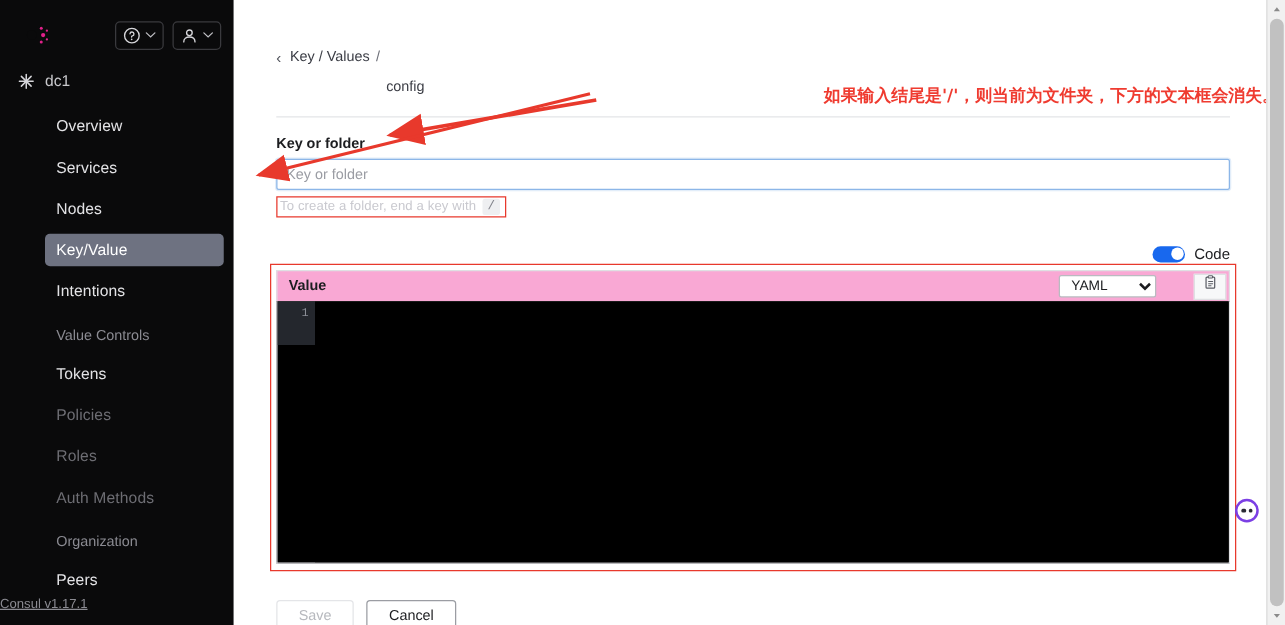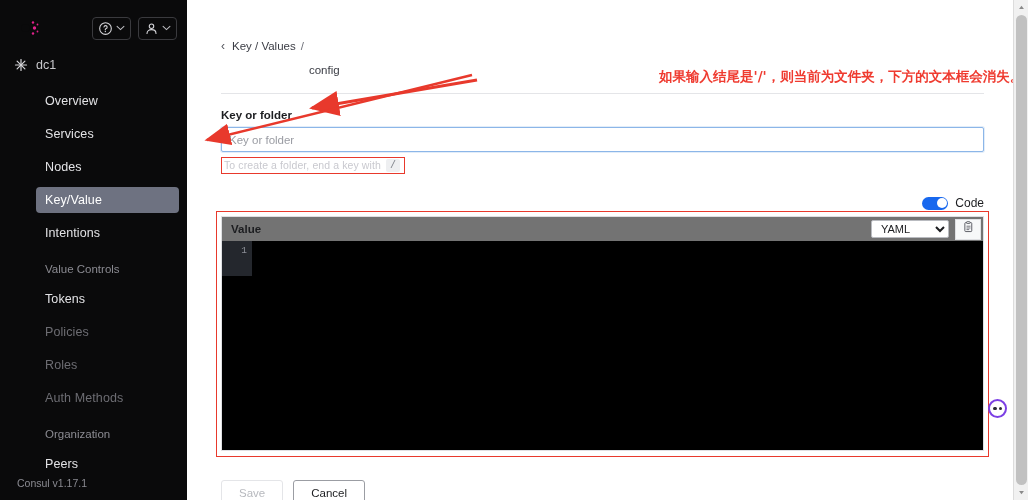--- a/index.html
+++ b/index.html
@@ -66,23 +66,24 @@
   .nav-item.dim { color: #6d6d73; }
   .nav-section {
     font-size: 11.5px;
     color: #8b8b92;
     padding: 0 0 0 9px;
     margin: 16px 0 10px 0;
     line-height: 14px;
   }
   .sb-version {
     position: absolute;
-    left: 17px; bottom: 11px;
+    left: 0; bottom: 11px;
     font-size: 10.5px;
     color: #8b8b92;
+    text-decoration: underline;
   }
 
   
   .main {
     flex: 1 1 auto;
     height: 500px;
     background: #fff;
     position: relative;
     overflow: hidden;
   }
@@ -186,24 +187,25 @@
   }
   .editor-annot {
     position: absolute;
     left: -5px; top: -5px; right: -5px; bottom: -6px;
     border: 1.5px solid #e8392c;
     pointer-events: none;
   }
   .editor-head {
     display: flex; align-items: center;
     height: 25px;
-    background: #737373;
+    background: #f9a8d4;
     border: 1px solid #dfe0e3;
     border-bottom: none;
     padding: 0 2px 0 9px;
+    gap: 24px;
   }
   .editor-head-label {
     font-size: 11.5px;
     font-weight: bold;
     color: #1c1d20;
     flex: 1 1 auto;
   }
   .lang-select {
     height: 18px;
     width: 78px;

